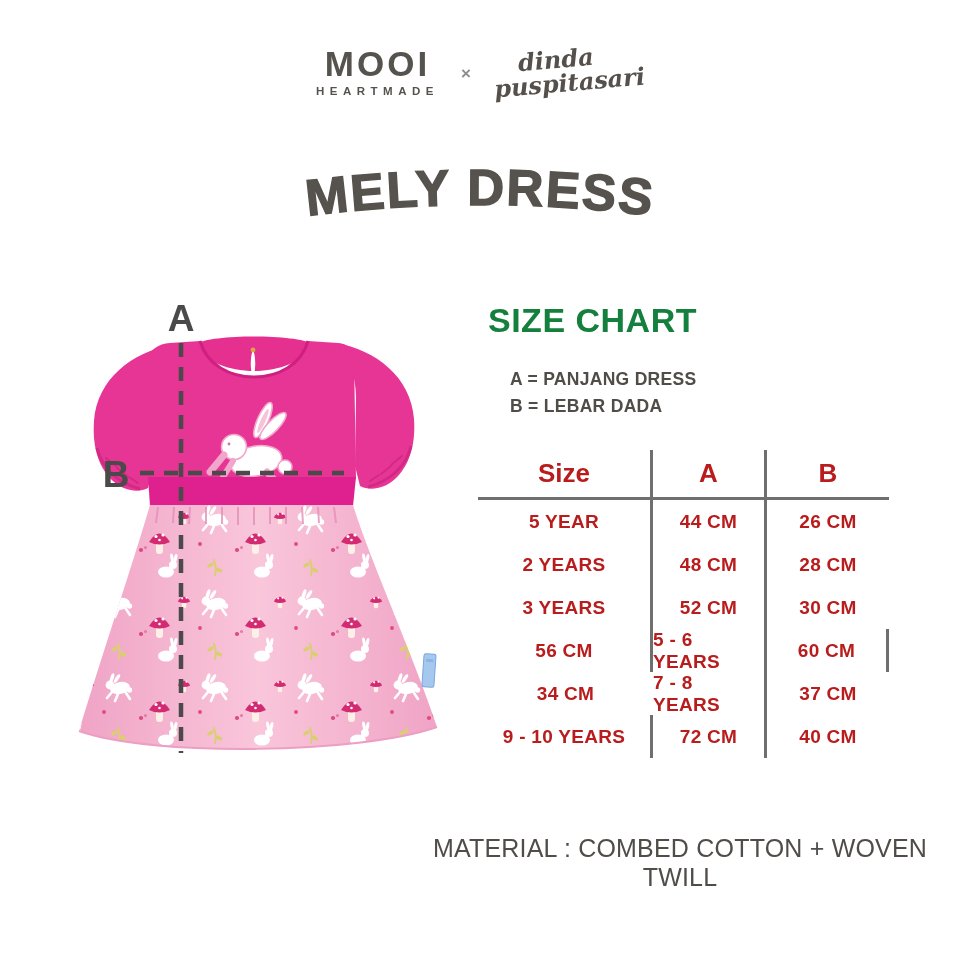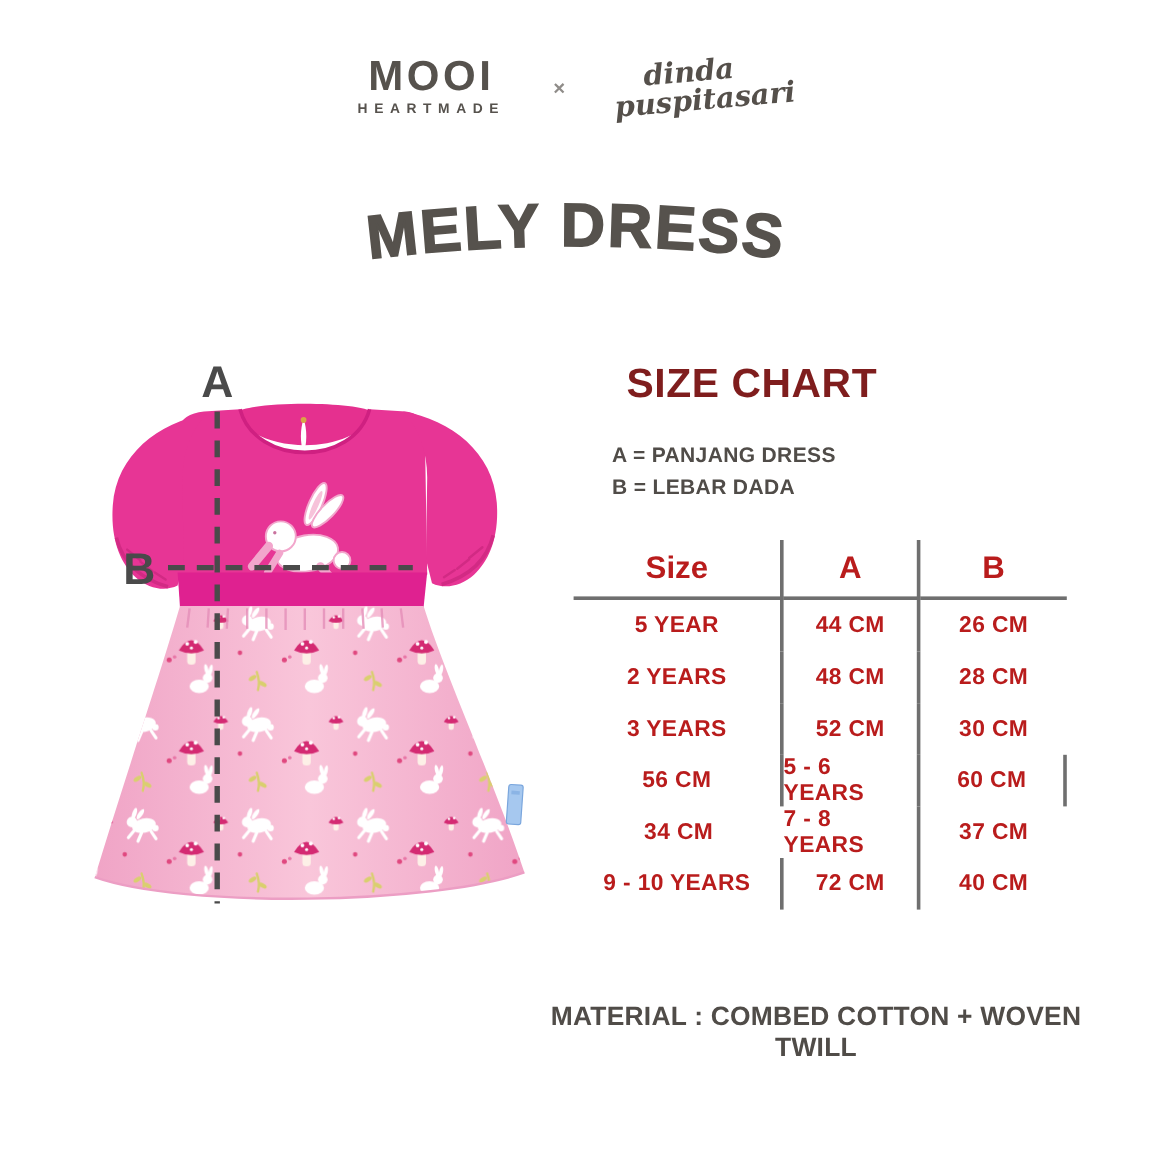--- a/index.html
+++ b/index.html
@@ -1,51 +1,51 @@
 <!DOCTYPE html>
 <html><head>
 <meta charset="utf-8">
 <style>
   html,body{margin:0;padding:0;background:#ffffff;}
   .page{position:relative;width:960px;height:960px;background:#ffffff;overflow:hidden;
         font-family:"Liberation Sans",sans-serif;color:#55514c;}
 
   
   .logo-row{position:absolute;top:46px;left:0;width:960px;display:flex;
-            justify-content:center;align-items:center;gap:40px;}
+            justify-content:center;align-items:center;gap:22px;}
   .mooi-block{text-align:center;}
   .mooi{font-size:35px;font-weight:bold;letter-spacing:3px;line-height:1;color:#56524d;}
   .heartmade{font-size:11.5px;font-weight:bold;letter-spacing:5.5px;margin-top:4px;color:#56524d;}
   .collab-x{font-size:17px;color:#8f8c89;font-weight:bold;transform:translateY(2px);}
   .script{font-family:"DejaVu Serif",serif;font-style:italic;font-weight:bold;
           font-size:24px;line-height:1.02;color:#55504b;transform:rotate(-5deg);}
   .script .l1{margin-left:26px;}
 
   
   .title-svg{position:absolute;left:150px;top:146px;width:660px;height:104px;}
 
   
-  .sc-heading{position:absolute;left:522px;top:301px;font-size:34px;font-weight:bold;
-              letter-spacing:.5px;color:#7f1d1d;}
+  .sc-heading{position:absolute;left:488px;top:301px;font-size:34px;font-weight:bold;
+              letter-spacing:.5px;color:#15803d;}
   .sc-legend{position:absolute;left:510px;top:366px;font-size:17.5px;font-weight:bold;
              line-height:27px;color:#504c48;letter-spacing:.3px;}
 
   
   .size-table{position:absolute;left:478px;top:450px;display:grid;
               grid-template-columns:175px 114px 122px;
               grid-template-rows:50px repeat(7,43px);}
   .size-table > div{display:flex;align-items:center;justify-content:center;
                     box-sizing:border-box;color:#b91c1c;}
   .size-table .vline{border-right:3px solid #6f6f6f;}
   .size-table .hd{font-size:26px;font-weight:bold;border-bottom:3px solid #6f6f6f;}
   .size-table .cell{font-size:19px;font-weight:bold;letter-spacing:.3px;}
 
   
   .material{position:absolute;left:430px;top:834px;width:500px;text-align:center;
-            font-size:22px;font-weight:bold;letter-spacing:.2px;color:#504c48;}
+            font-size:25px;font-weight:normal;letter-spacing:.2px;color:#504c48;}
 
   
   .dress-svg{position:absolute;left:0;top:0;width:960px;height:960px;}
 </style>
 </head>
 <body>
 
 <div class="page">
 
   <div class="logo-row">

